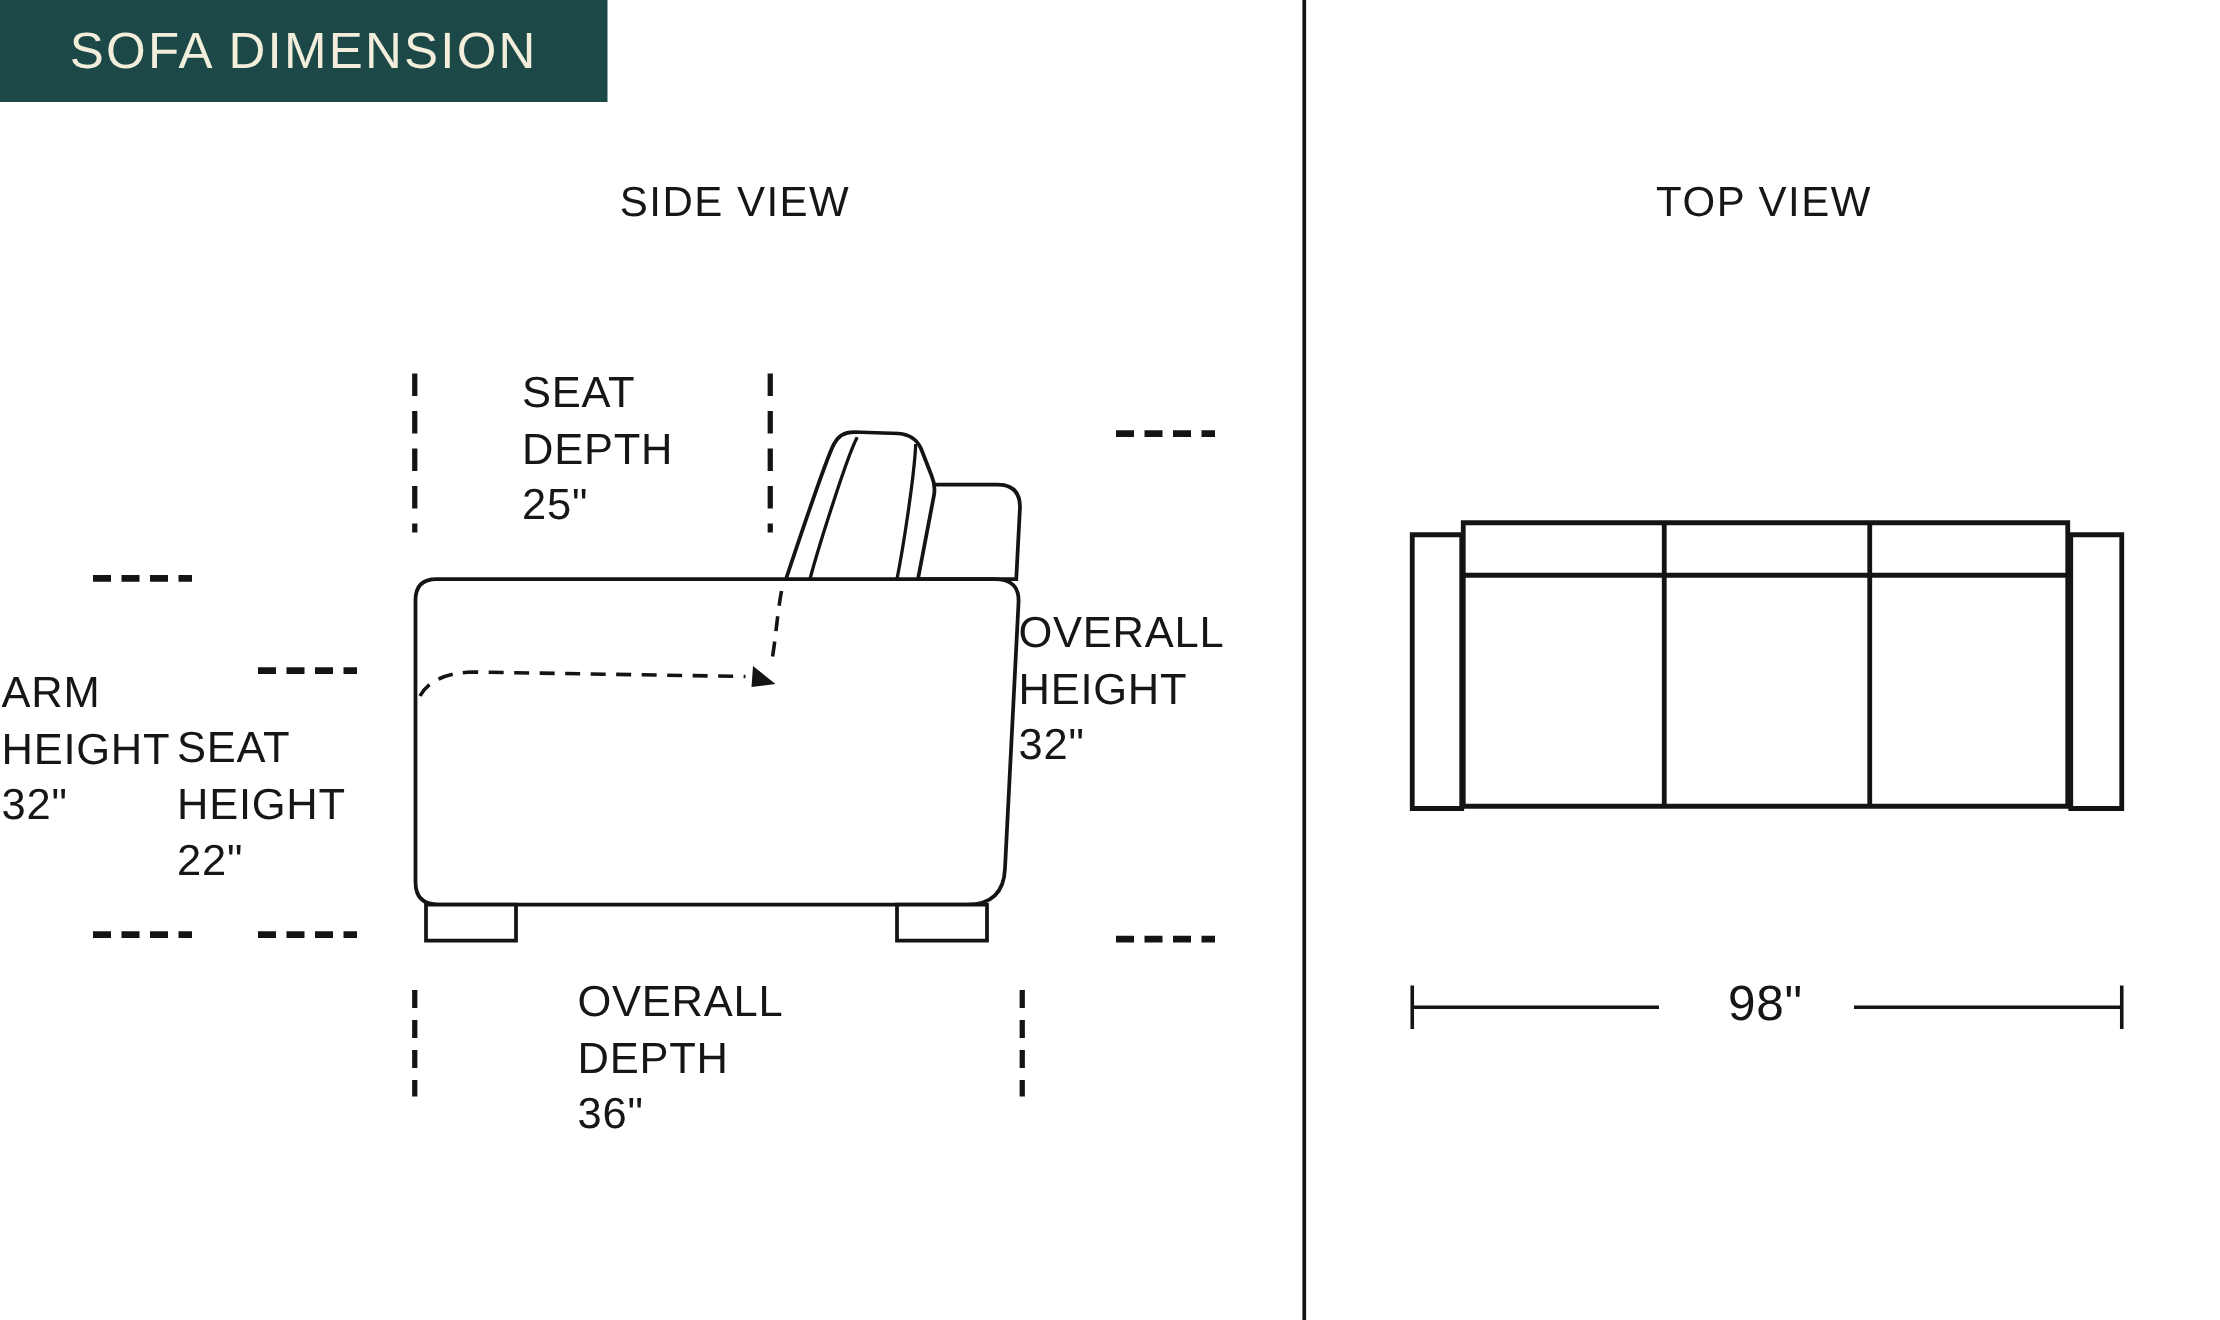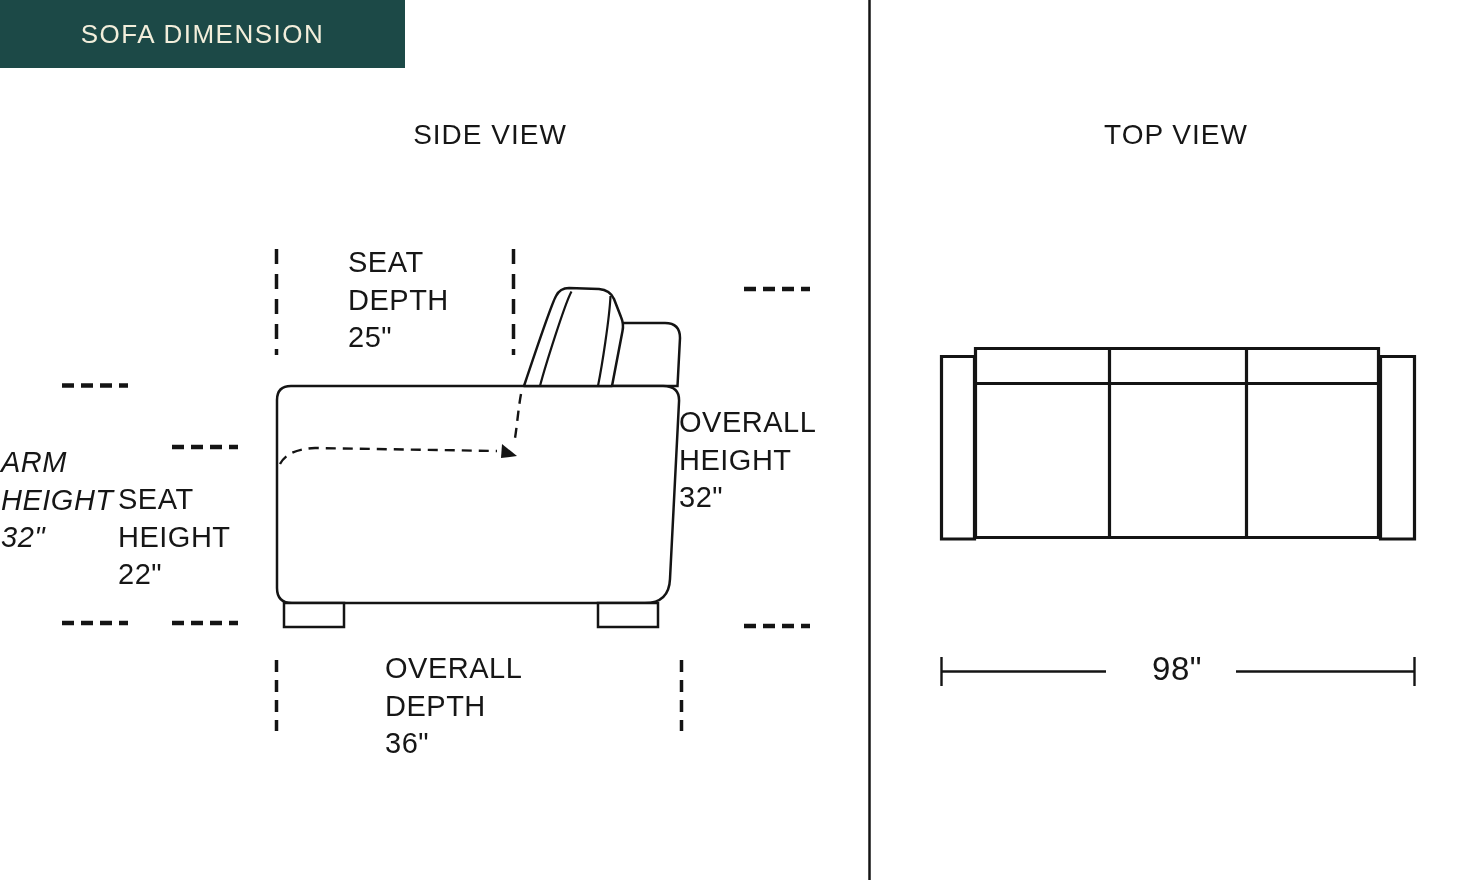--- a/index.html
+++ b/index.html
@@ -11,21 +11,21 @@
     font-family: "Liberation Sans", sans-serif;
     color: #161616;
     overflow: hidden;
   }
   .art { position: absolute; left: 0; top: 0; }
   .badge {
     position: absolute;
     left: 0; top: 0;
     width: 405px; height: 68px;
     display: flex; align-items: center; justify-content: center;
-    font-size: 26px;
+    font-size: 34px;
     letter-spacing: 1.5px;
   }
   .heading {
     position: absolute;
     top: 119px;
     width: 300px;
     text-align: center;
     font-size: 28px;
     letter-spacing: 1px;
   }
@@ -33,21 +33,21 @@
   .heading.top  { left: 1026px; }
   .dim-label {
     position: absolute;
     font-size: 29px;
     line-height: 37.5px;
     letter-spacing: 0.5px;
     white-space: nowrap;
   }
   .dim-label span { display: block; }
   .lbl-seat-depth     { left: 348px; top: 244px; width: 200px; }
-  .lbl-arm-height     { left: 1px;   top: 444px; width: 180px; font-style: italic; }
+  .lbl-arm-height     { left: 1px;   top: 444px; width: 180px; }
   .lbl-seat-height    { left: 118px; top: 481px; width: 180px; }
   .lbl-overall-height { left: 679px; top: 404px; width: 200px; }
   .lbl-overall-depth  { left: 385px; top: 650px; width: 200px; }
   .lbl-overall-width  {
     left: 1077px; top: 650px; width: 200px;
     position: absolute; text-align: center;
     font-size: 33px; line-height: 37px; letter-spacing: 0.5px;
   }
 </style>
 </head>

